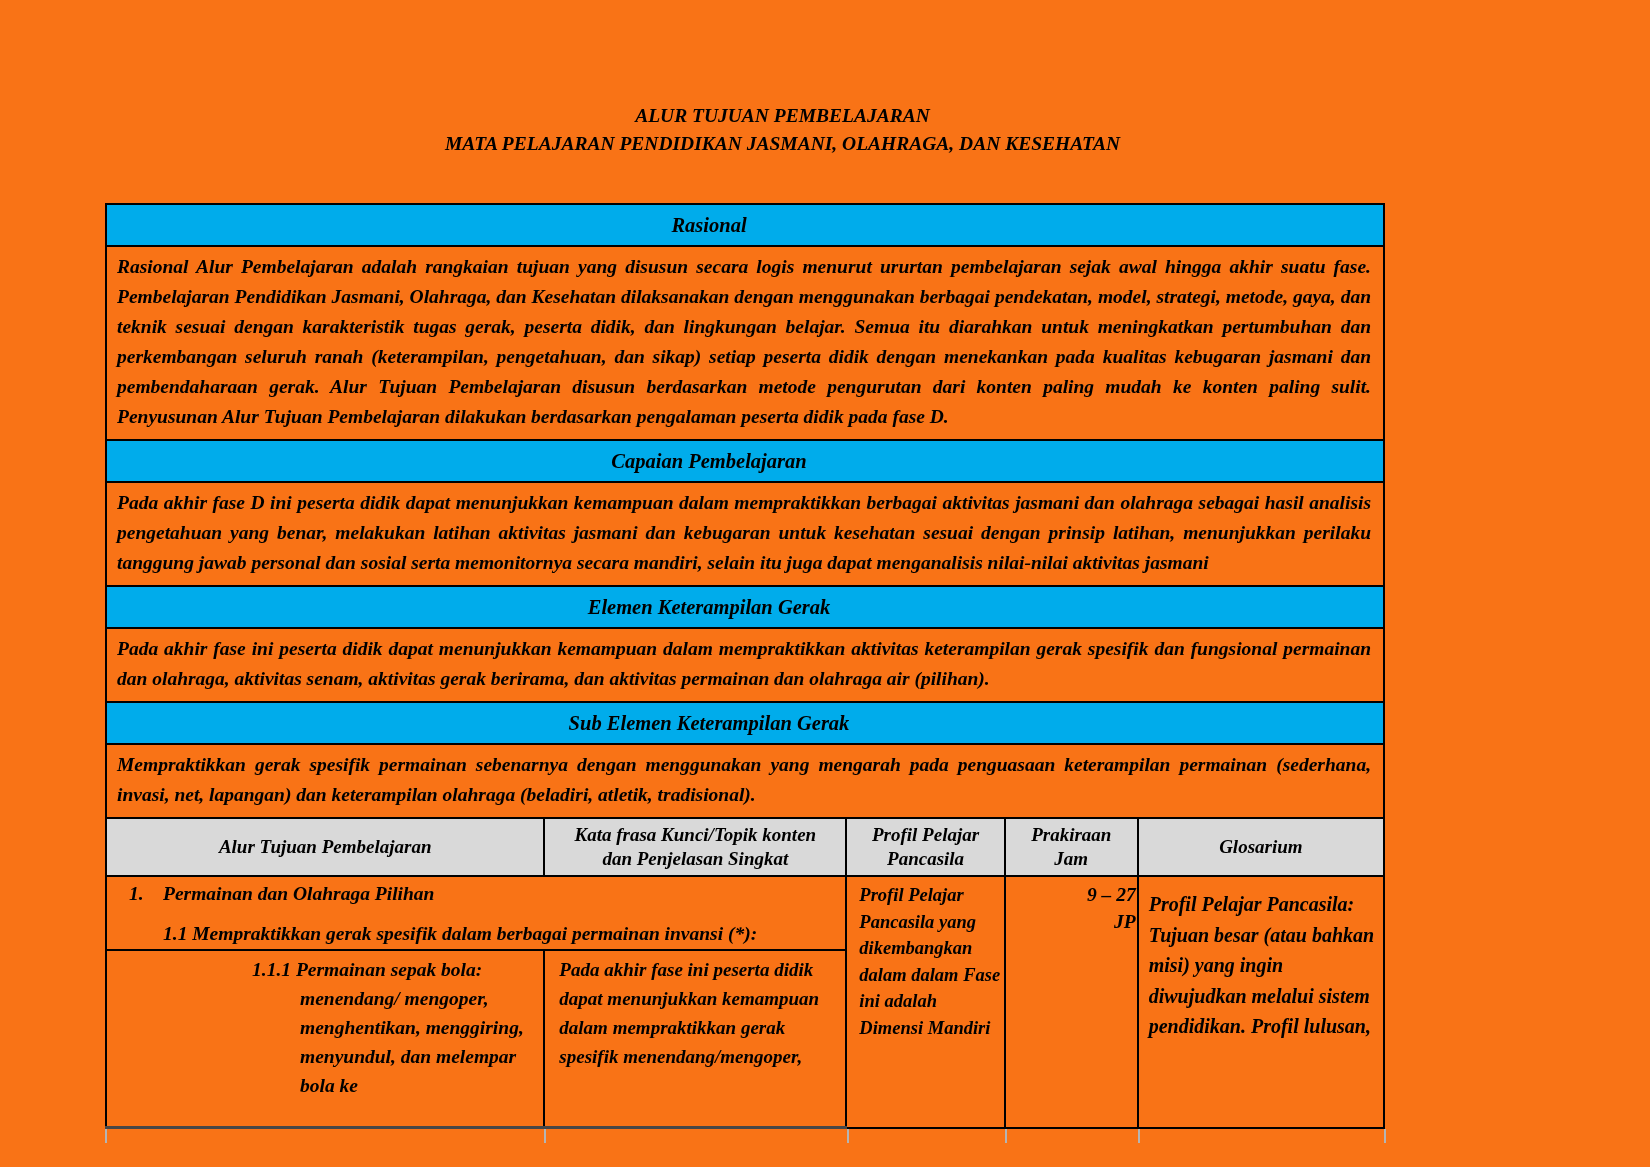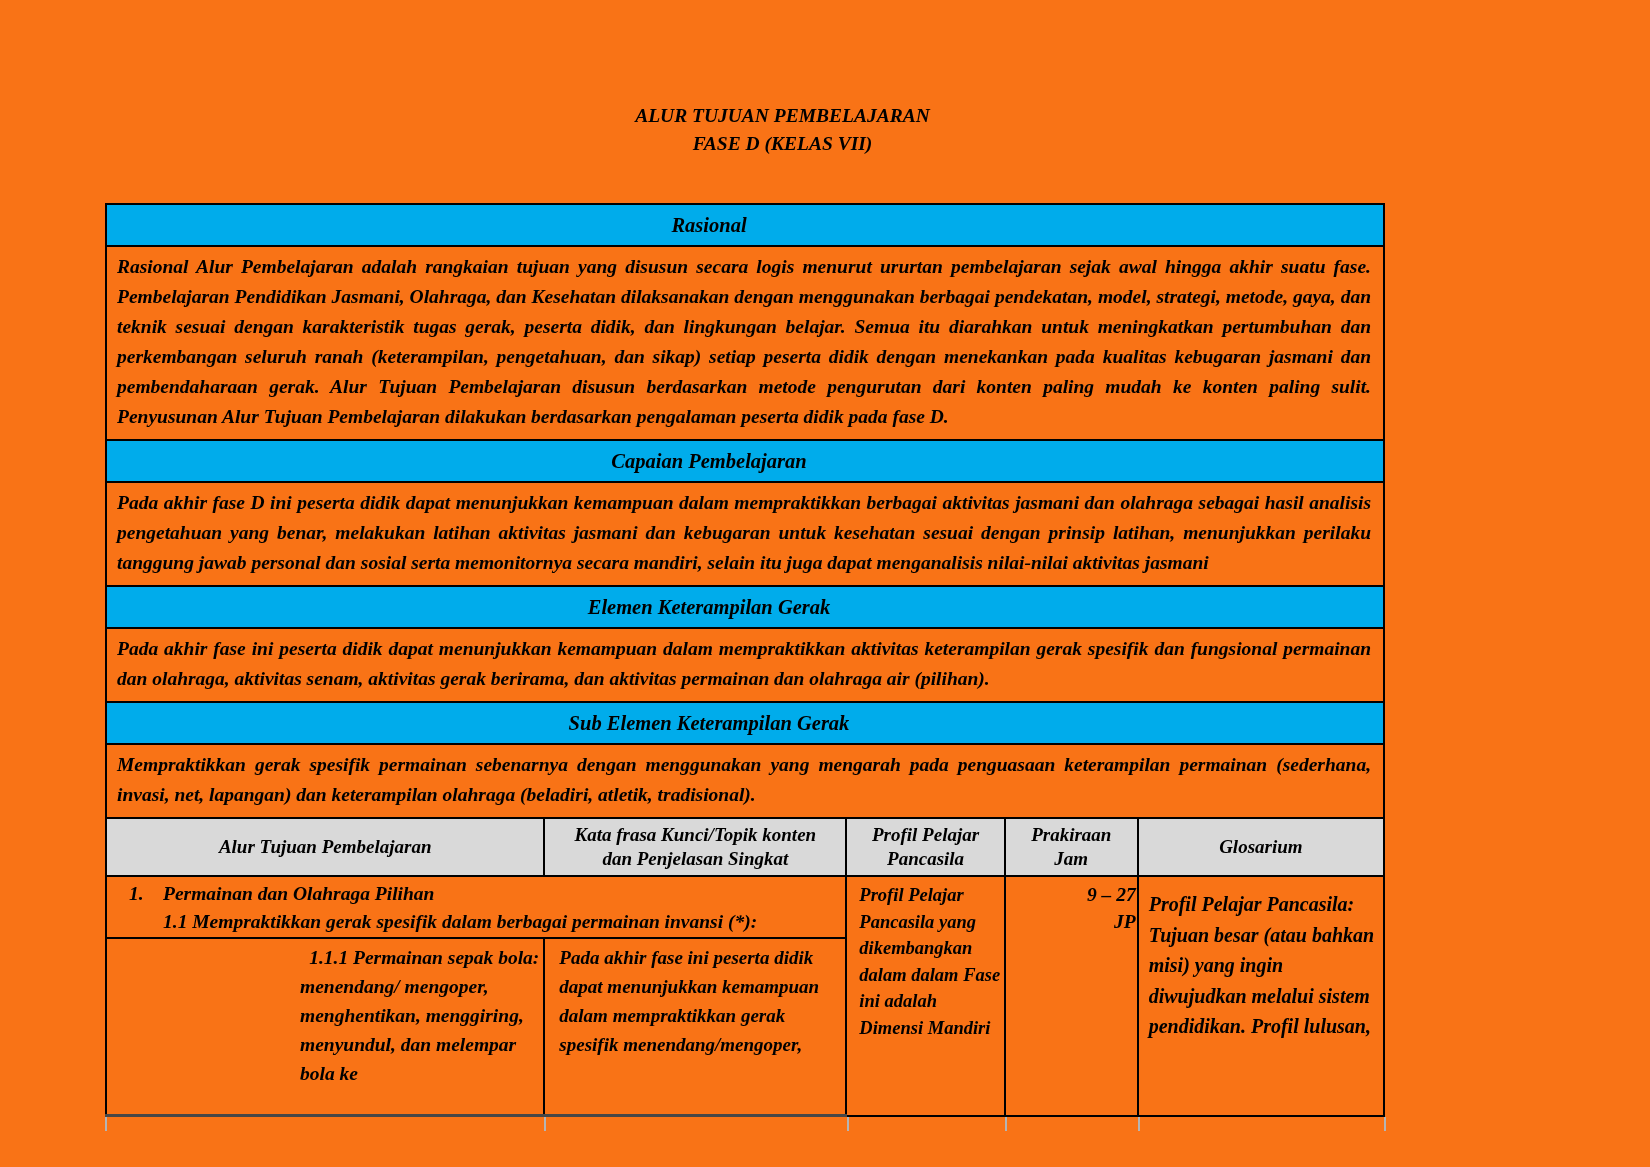--- a/index.html
+++ b/index.html
@@ -57,27 +57,27 @@
     vertical-align:middle;
     padding:4px 2px;
     white-space:pre-line;
   }
   td.goal-group {
     font-size:19.5px;
     line-height:28px;
     padding:3px 8px 1px 22px;
   }
   .goal-number { display:inline-block; width:34px; }
-  .goal-subitem { padding-left:34px; }
+  .goal-subitem { padding-left:34px;margin-top:12px; }
   td.goal-detail {
     font-size:19.5px;
     line-height:29px;
     padding:4px 4px 26px 4px;
   }
-  .goal-detail-label { padding-left:141px;text-align:right; }
+  .goal-detail-label { padding-left:141px; }
   .goal-detail-lines { padding-left:189px; white-space:pre-line;font-style:italic; }
   td.topic {
     font-size:19px;
     line-height:29px;
     padding:4px 13px 26px 14px;
     white-space:pre-line;
   }
   td.profil {
     font-size:18.5px;
     line-height:26.5px;
@@ -104,21 +104,21 @@
     background:#b5b5b5;
   }
 </style>
 </head>
 <body>
 
 <div class="page">
 
   <div class="title-block">
     <div>ALUR TUJUAN PEMBELAJARAN</div>
-    <div>FASE D (KELAS VII)</div>
+    <div>MATA PELAJARAN PENDIDIKAN JASMANI, OLAHRAGA, DAN KESEHATAN</div>
   </div>
 
   <div class="table-wrap">
     <table class="doc">
       <colgroup>
         <col style="width:34.30%">
         <col style="width:23.63%">
         <col style="width:12.40%">
         <col style="width:10.40%">
         <col style="width:19.27%">

